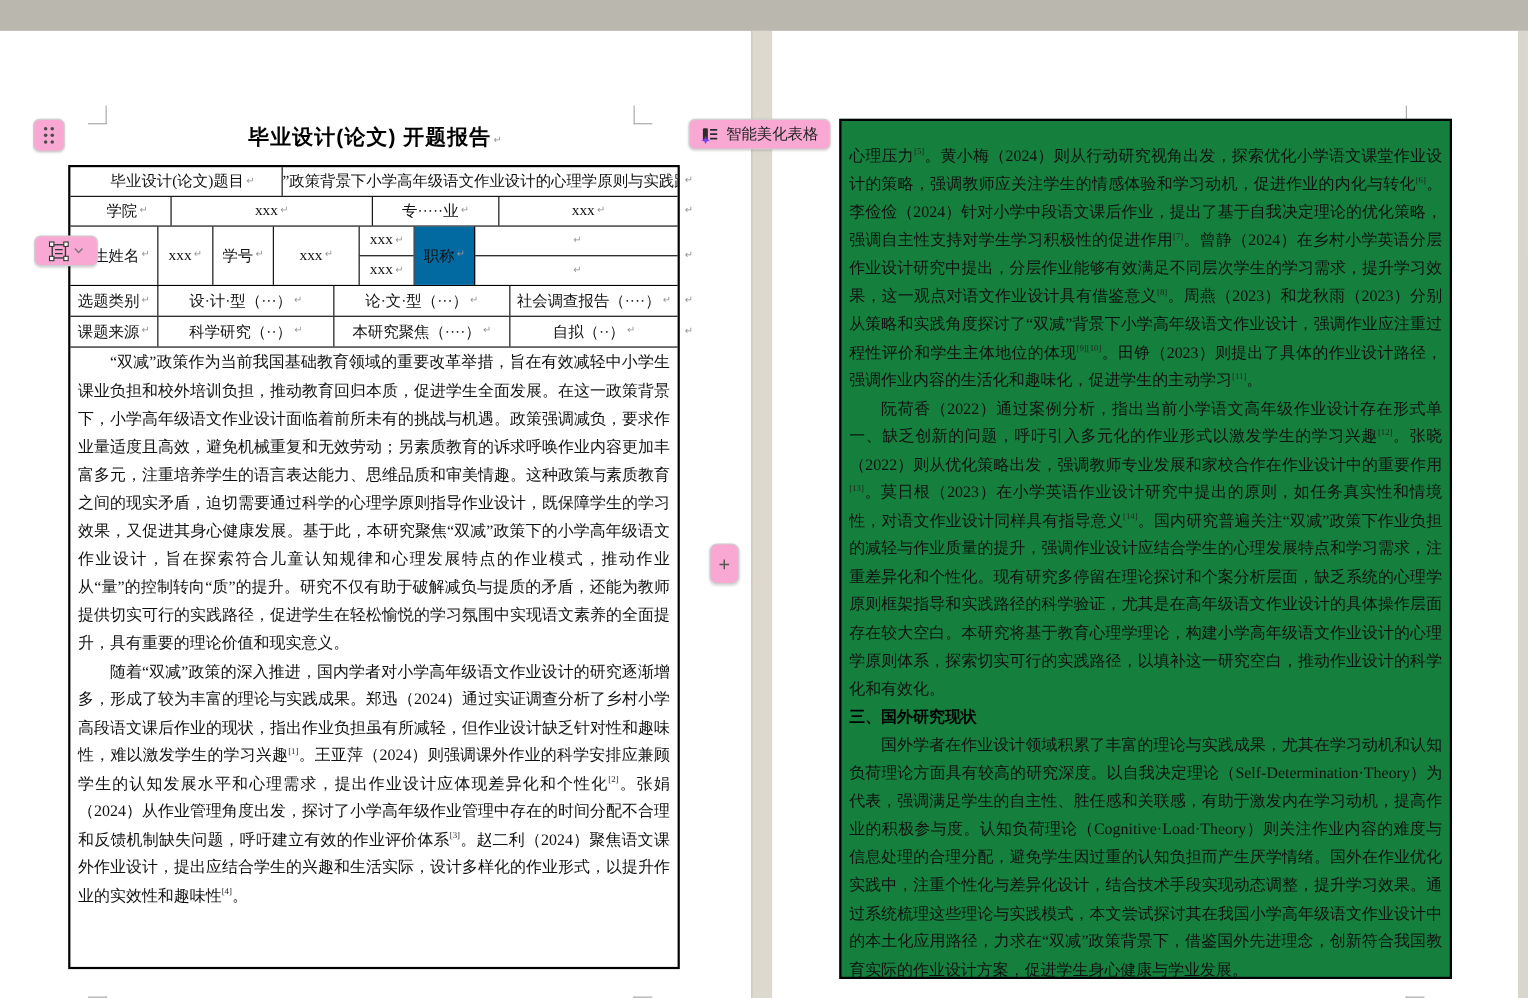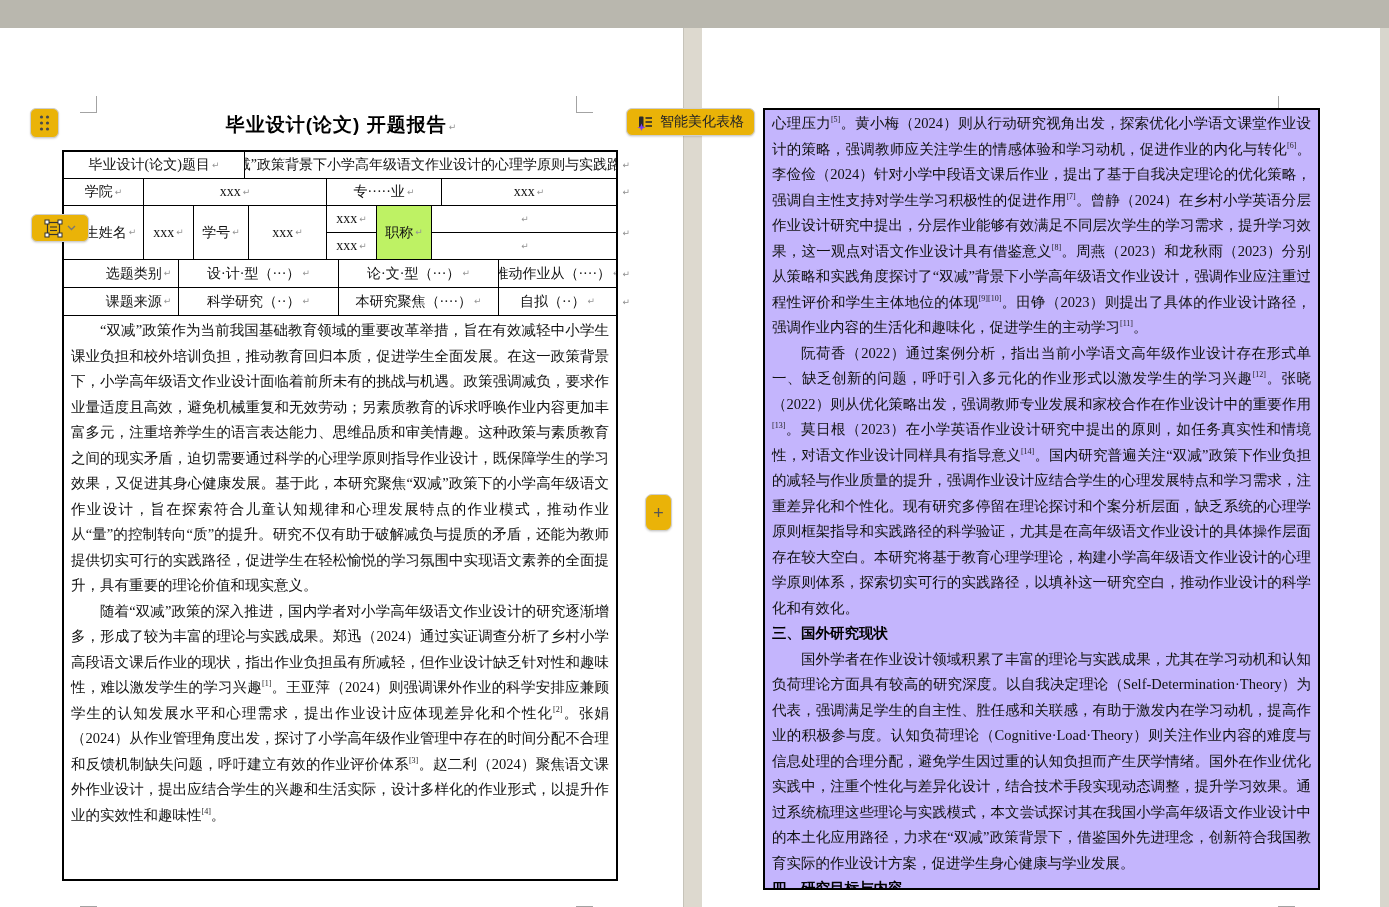--- a/index.html
+++ b/index.html
@@ -26,46 +26,46 @@
               margin-left:2px;vertical-align:1px;font-weight:400;letter-spacing:0;}
 
   .info-table{position:absolute;left:62px;top:122px;width:556px;border:2px solid #000;
               background:#fff;box-sizing:border-box;}
   .trow{display:flex;border-bottom:1px solid #000;position:relative;}
   .trow::after{content:"\21B5";position:absolute;right:-14px;top:50%;transform:translateY(-50%);
                font:9px/1 "DejaVu Sans",sans-serif;color:#8f8f8f;}
   .cell{display:flex;align-items:center;justify-content:center;border-right:1px solid #000;
         font-size:14px;box-sizing:border-box;overflow:hidden;white-space:nowrap;}
   .cell:last-child{border-right:none;}
-  .h26{height:26px;}.h27{height:27px;padding-left:35px;}.h53{height:53px;}
+  .h26{height:26px;padding-left:12px;}.h27{height:27px;}.h53{height:53px;}
   .w80{width:80px;}.w50{width:50px;}.w55{width:55px;}.w78{width:78px;}
   .w115{width:115px;text-align:center;}.w181{width:181px;}.w160{width:160px;}
   .flex1{flex:1;}
-  .gray{background:#bef264;}
+  .gray{background:#0369a1;}
   .stack{display:flex;flex-direction:column;border-right:1px solid #000;box-sizing:border-box;}
   .stack .sub{flex:1;display:flex;align-items:center;justify-content:center;font-size:14px;}
   .stack .sub:first-child{border-bottom:1px solid #000;}
   .stack:last-child{border-right:none;}
 
   .body-cell{height:563px;overflow:hidden;padding:2px 7px;box-sizing:border-box;
              font-size:14.5px;line-height:25.5px;text-align:justify;}
   .body-cell h4,.p2box h4{margin:0;font-family:"Liberation Sans","DejaVu Sans",sans-serif;
              font-size:14.5px;font-weight:700;line-height:25.5px;color:#000;}
   .body-cell p,.p2box p{margin:0;text-indent:2em;line-height:25.5px;}
   p.noindent{text-indent:0;}
   sup.cite{font-size:8px;line-height:0;color:#222;}
 
   .p2box{position:absolute;left:61px;top:80px;width:557px;height:782px;border:2px solid #000;
-         box-sizing:border-box;padding:1px 7px;overflow:hidden;background:#c4b5fd;
+         box-sizing:border-box;padding:20px 7px;overflow:hidden;background:#15803d;
          font-size:14.5px;line-height:25.5px;text-align:justify;}
   .page-num{position:absolute;left:536px;top:886px;font-size:12px;color:#444;}
   .page-num::after{content:"\21B5";font:8px/1 "DejaVu Sans",sans-serif;color:#999;margin-left:1px;}
 
   
-  .ui-btn{position:absolute;background:#eab308;border:1px solid #cfcfcf;border-radius:6px;
+  .ui-btn{position:absolute;background:#f9a8d4;border:1px solid #cfcfcf;border-radius:6px;
           box-shadow:0 1px 2px rgba(0,0,0,.14);display:flex;align-items:center;
           justify-content:center;cursor:pointer;z-index:5;box-sizing:border-box;}
   .drag-btn{left:30px;top:80px;width:29px;height:30px;}
   .tsel-btn{left:31px;top:186px;width:58px;height:28px;gap:4px;}
   .beauty-btn{left:626px;top:80px;height:28px;padding:0 10px;gap:6px;
               font-family:"Liberation Sans","DejaVu Sans",sans-serif;font-size:14px;color:#262626;}
   .plus-btn{left:645px;top:466px;width:27px;height:37px;font:300 18px/1 "Liberation Sans",sans-serif;
             color:#555;border-radius:7px;}
 </style>
 </head>
@@ -104,21 +104,21 @@
         <div class="cell w55 gray pmk">职称</div>
         <div class="stack flex1">
           <div class="sub pmk"></div>
           <div class="sub pmk"></div>
         </div>
       </div>
       <div class="trow h27">
         <div class="cell w80 pmk">选题类别</div>
         <div class="cell w160 pmk">设·计·型（···）</div>
         <div class="cell w160 pmk">论·文·型（···）</div>
-        <div class="cell flex1 pmk">推动作业从（····）</div>
+        <div class="cell flex1 pmk">社会调查报告（····）</div>
       </div>
       <div class="trow h27">
         <div class="cell w80 pmk">课题来源</div>
         <div class="cell w160 pmk">科学研究（··）</div>
         <div class="cell w160 pmk">本研究聚焦（····）</div>
         <div class="cell flex1 pmk">自拟（··）</div>
       </div>
       <div class="body-cell">
         <p>“双减”政策作为当前我国基础教育领域的重要改革举措，旨在有效减轻中小学生课业负担和校外培训负担，推动教育回归本质，促进学生全面发展。在这一政策背景下，小学高年级语文作业设计面临着前所未有的挑战与机遇。政策强调减负，要求作业量适度且高效，避免机械重复和无效劳动；另素质教育的诉求呼唤作业内容更加丰富多元，注重培养学生的语言表达能力、思维品质和审美情趣。这种政策与素质教育之间的现实矛盾，迫切需要通过科学的心理学原则指导作业设计，既保障学生的学习效果，又促进其身心健康发展。基于此，本研究聚焦“双减”政策下的小学高年级语文作业设计，旨在探索符合儿童认知规律和心理发展特点的作业模式，推动作业从“量”的控制转向“质”的提升。研究不仅有助于破解减负与提质的矛盾，还能为教师提供切实可行的实践路径，促进学生在轻松愉悦的学习氛围中实现语文素养的全面提升，具有重要的理论价值和现实意义。</p>
         <p>随着“双减”政策的深入推进，国内学者对小学高年级语文作业设计的研究逐渐增多，形成了较为丰富的理论与实践成果。郑迅（2024）通过实证调查分析了乡村小学高段语文课后作业的现状，指出作业负担虽有所减轻，但作业设计缺乏针对性和趣味性，难以激发学生的学习兴趣<sup class="cite">[1]</sup>。王亚萍（2024）则强调课外作业的科学安排应兼顾学生的认知发展水平和心理需求，提出作业设计应体现差异化和个性化<sup class="cite">[2]</sup>。张娟（2024）从作业管理角度出发，探讨了小学高年级作业管理中存在的时间分配不合理和反馈机制缺失问题，呼吁建立有效的作业评价体系<sup class="cite">[3]</sup>。赵二利（2024）聚焦语文课外作业设计，提出应结合学生的兴趣和生活实际，设计多样化的作业形式，以提升作业的实效性和趣味性<sup class="cite">[4]</sup>。</p>

